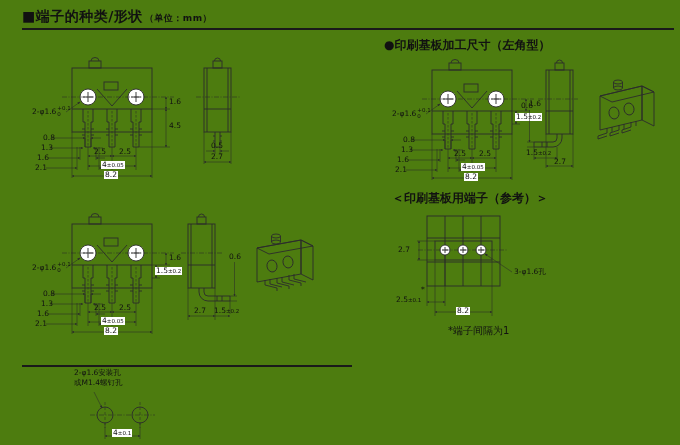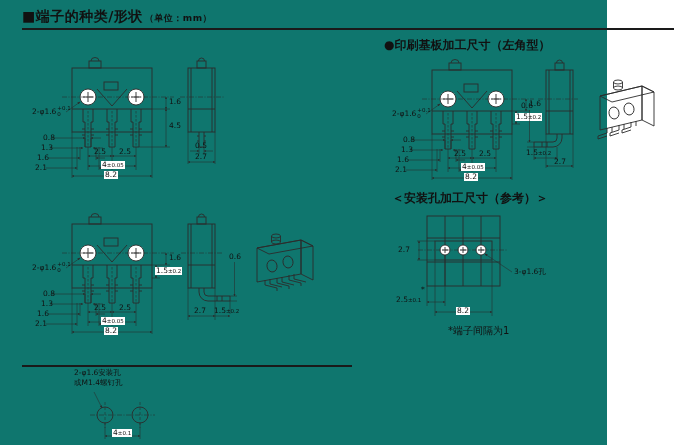--- a/index.html
+++ b/index.html
@@ -1,19 +1,19 @@
 <!DOCTYPE html>
 <html><head>
 <meta charset="utf-8">
 <style>
   *{margin:0;padding:0;box-sizing:border-box}
   html,body{background:#fff}
   body{width:680px;height:445px;position:relative;overflow:hidden;
        font-family:"DejaVu Sans","Liberation Sans",sans-serif;color:#111}
-  #page{position:relative;width:607px;height:445px;background:#0f766e}
+  #page{position:relative;width:680px;height:445px;background:#4d7c0f}
   .main-title{position:absolute;font-size:14px;font-weight:bold;letter-spacing:.5px;white-space:nowrap}
   .main-title .unit{font-size:9px;font-weight:bold;margin-left:2px}
   .rule{position:absolute;height:2px;background:#1a1a1a}
   .sec-label{position:absolute;font-size:12px;font-weight:bold;white-space:nowrap}
   .drawing{position:absolute}
   .drawing svg{display:block;overflow:visible}
   .dim{position:absolute;font-size:7.5px;line-height:1.1;white-space:nowrap;color:#111}
   .dim .tol{font-size:5.5px}
   .onln{background:#fff;padding:0 1px}
   .tolstack{display:inline-block;font-size:5.5px;line-height:1.05;text-align:left;vertical-align:-2px;margin-left:1px}
@@ -25,21 +25,21 @@
 <body>
 
 <div id="page">
 
   <div class="main-title" style="left:22px;top:8px">
     <span>■端子的种类/形状</span><span class="unit">（单位：mm）</span>
   </div>
   <div class="rule" style="left:22px;top:28px;width:652px"></div>
 
   <div class="sec-label" style="left:384px;top:37px">●印刷基板加工尺寸（左角型）</div>
-  <div class="sec-label" style="left:392px;top:190px">＜安装孔加工尺寸（参考）＞</div>
+  <div class="sec-label" style="left:392px;top:190px">＜印刷基板用端子（参考）＞</div>
 
   <div class="drawing" style="left:22px;top:56px;width:165px;height:128px">
     <svg width="165" height="128" viewBox="0 0 165 128">
       <defs>
           <marker id="ar" markerWidth="5" markerHeight="5" refX="4.5" refY="2.25" orient="auto-start-reverse">
             <path d="M0 0L5 2.25L0 4.5Z" fill="#2b2b2b"></path>
           </marker>
         </defs>
       <g stroke="#2b2b2b" fill="none" stroke-width="0.9">
         <rect x="50" y="12" width="80" height="64"></rect>
@@ -84,21 +84,21 @@
     <span class="dim" style="left:15px;top:98px">1.6</span>
     <span class="dim" style="left:13px;top:108px">2.1</span>
     <span class="dim" style="left:72px;top:92px">2.5</span>
     <span class="dim" style="left:97px;top:92px">2.5</span>
     <span class="dim onln" style="left:79px;top:105px"><span>4</span><span class="tol">±0.05</span></span>
     <span class="dim onln" style="left:82px;top:115px">8.2</span>
     <span class="dim" style="left:147px;top:42px">1.6</span>
     <span class="dim" style="left:147px;top:66px">4.5</span>
   </div>
 
-  <div class="drawing" style="left:172px;top:56px;width:60px;height:128px">
+  <div class="drawing" style="left:188px;top:56px;width:60px;height:128px">
     <svg width="60" height="128" viewBox="0 0 60 128">
       <g stroke="#2b2b2b" fill="none" stroke-width="0.9">
         <rect x="16" y="12" width="27" height="64"></rect>
         <path d="M19 12v64M40 12v64"></path>
         <rect x="25" y="5" width="9" height="7"></rect>
           <path d="M26.5 5a3 3 0 0 1 6 0"></path>
         <path d="M16 53h27"></path>
         <path d="M27 76v15M32 76v15M27 91h5M25 80h2M32 80h2M25 85h2M32 85h2"></path>
       </g>
       <g stroke="#2b2b2b" fill="none" stroke-width="0.55">

